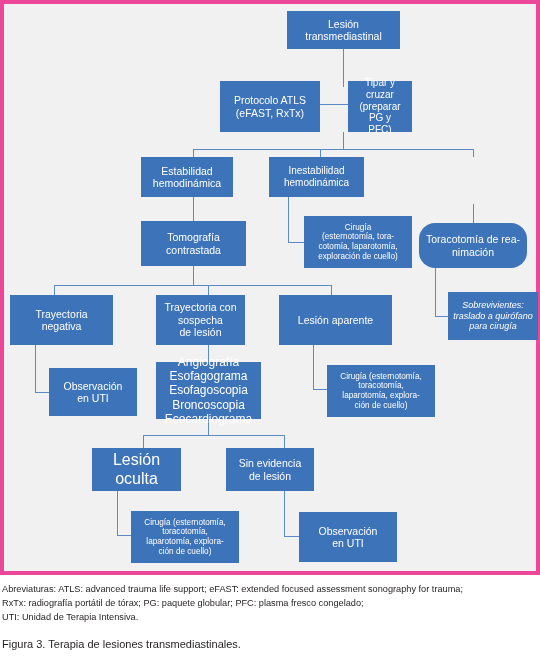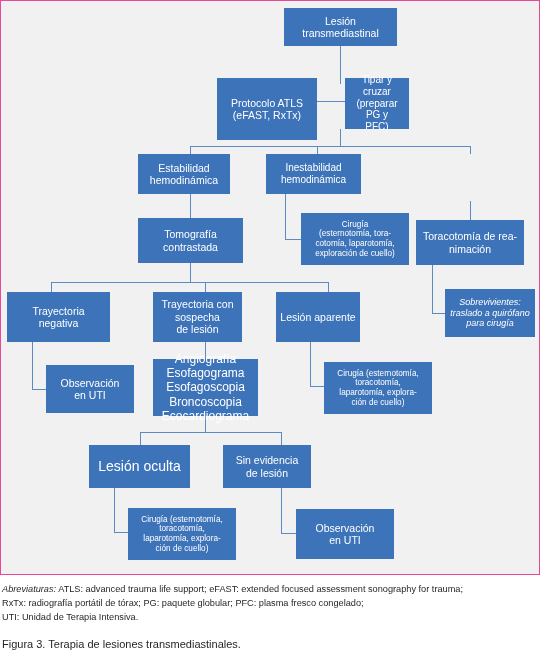--- a/index.html
+++ b/index.html
@@ -7,21 +7,21 @@
     width:540px;height:660px;
     background:#ffffff;
     font-family:"Liberation Sans", sans-serif;
     position:relative;
     overflow:hidden;
     color:#231f20;
   }
   #chart{
     position:absolute;left:0;top:0;width:540px;height:575px;
     background:#f1f1f1;
-    border:1px solid #ec4899;
+    border:4px solid #ec4899;
     box-sizing:border-box;
   }
   .node{
     position:absolute;
     background:#3d73b9;
     color:#ffffff;
     display:flex;
     align-items:center;
     justify-content:center;
     text-align:center;
@@ -30,21 +30,21 @@
     padding:2px 3px;
     white-space:pre-line;
     z-index:3;
   }
   .vline{position:absolute;width:1px;background:#5b8ac4;z-index:1;}
   .hline{position:absolute;height:1px;background:#5b8ac4;z-index:1;}
   #footnote{
     position:absolute;left:2px;top:583px;width:536px;
     font-size:9.2px;line-height:1.52;color:#231f20;
   }
-  #footnote .ital{font-style:italic;}
+  #footnote .ital{}
   #caption{
     position:absolute;left:2px;top:638px;width:536px;
     font-size:11px;color:#231f20;
   }
   #caption .bold{font-weight:normal;}
 </style>
 </head>
 <body>
 
 <div id="chart">
@@ -91,21 +91,21 @@
 
   <div class="vline" style="left:113px;top:487px;height:44px;"></div>
   <div class="hline" style="left:113px;top:531px;width:14px;"></div>
 
   <div class="vline" style="left:280px;top:487px;height:45px;"></div>
   <div class="hline" style="left:280px;top:532px;width:15px;"></div>
 
   <div class="node" style="left:283px;top:7px;width:113px;height:38px;font-size:10.5px;">Lesión
 transmediastinal</div>
 
-  <div class="node" style="left:216px;top:77px;width:100px;height:62px;font-size:10.5px;">Protocolo ATLS
+  <div class="node" style="left:216px;top:77px;width:100px;height:51px;font-size:10.5px;">Protocolo ATLS
 (eFAST, RxTx)</div>
 
   <div class="node" style="left:344px;top:77px;width:64px;height:51px;font-size:10px;">Tipar y cruzar
 (preparar PG y
 PFC)</div>
 
   <div class="node" style="left:137px;top:153px;width:92px;height:40px;font-size:10.5px;">Estabilidad
 hemodinámica</div>
 
   <div class="node" style="left:265px;top:153px;width:95px;height:40px;font-size:10px;">Inestabilidad
@@ -113,51 +113,51 @@
 
 
   <div class="node" style="left:137px;top:217px;width:105px;height:45px;font-size:10.5px;">Tomografía
 contrastada</div>
 
   <div class="node" style="left:300px;top:212px;width:108px;height:52px;font-size:8.2px;">Cirugía
 (esternotomía, tora-
 cotomía, laparotomía,
 exploración de cuello)</div>
 
-  <div class="node" style="left:415px;top:219px;width:108px;height:45px;font-size:10.5px;">Toracotomía de rea-
+  <div class="node" style="left:415px;top:219px;width:108px;height:45px;font-size:10.5px;border-radius:16px;">Toracotomía de rea-
 nimación</div>
 
   <div class="node" style="left:444px;top:288px;width:90px;height:48px;font-size:9px;font-style:italic;">Sobrevivientes:
 traslado a quirófano
 para cirugía</div>
 
   <div class="node" style="left:6px;top:291px;width:103px;height:50px;font-size:10.5px;">Trayectoria
 negativa</div>
 
   <div class="node" style="left:152px;top:291px;width:89px;height:50px;font-size:10.5px;">Trayectoria con
 sospecha
 de lesión</div>
 
-  <div class="node" style="left:275px;top:291px;width:84px;height:50px;font-size:10.5px;">Lesión aparente</div>
+  <div class="node" style="left:275px;top:291px;width:113px;height:50px;font-size:10.5px;">Lesión aparente</div>
 
   <div class="node" style="left:45px;top:364px;width:88px;height:48px;font-size:10.5px;">Observación
 en UTI</div>
 
   <div class="node" style="left:152px;top:358px;width:105px;height:57px;font-size:12px;">Angiografía
 Esofagograma
 Esofagoscopia
 Broncoscopia
 Ecocardiograma</div>
 
   <div class="node" style="left:323px;top:361px;width:108px;height:52px;font-size:8.2px;">Cirugía (esternotomía,
 toracotomía,
 laparotomía, explora-
 ción de cuello)</div>
 
-  <div class="node" style="left:88px;top:444px;width:101px;height:43px;font-size:14px;">Lesión oculta</div>
+  <div class="node" style="left:88px;top:444px;width:89px;height:43px;font-size:16px;">Lesión oculta</div>
 
   <div class="node" style="left:222px;top:444px;width:88px;height:43px;font-size:10.5px;">Sin evidencia
 de lesión</div>
 
   <div class="node" style="left:127px;top:507px;width:108px;height:52px;font-size:8.2px;">Cirugía (esternotomía,
 toracotomía,
 laparotomía, explora-
 ción de cuello)</div>
 
   <div class="node" style="left:295px;top:508px;width:98px;height:50px;font-size:10.5px;">Observación

